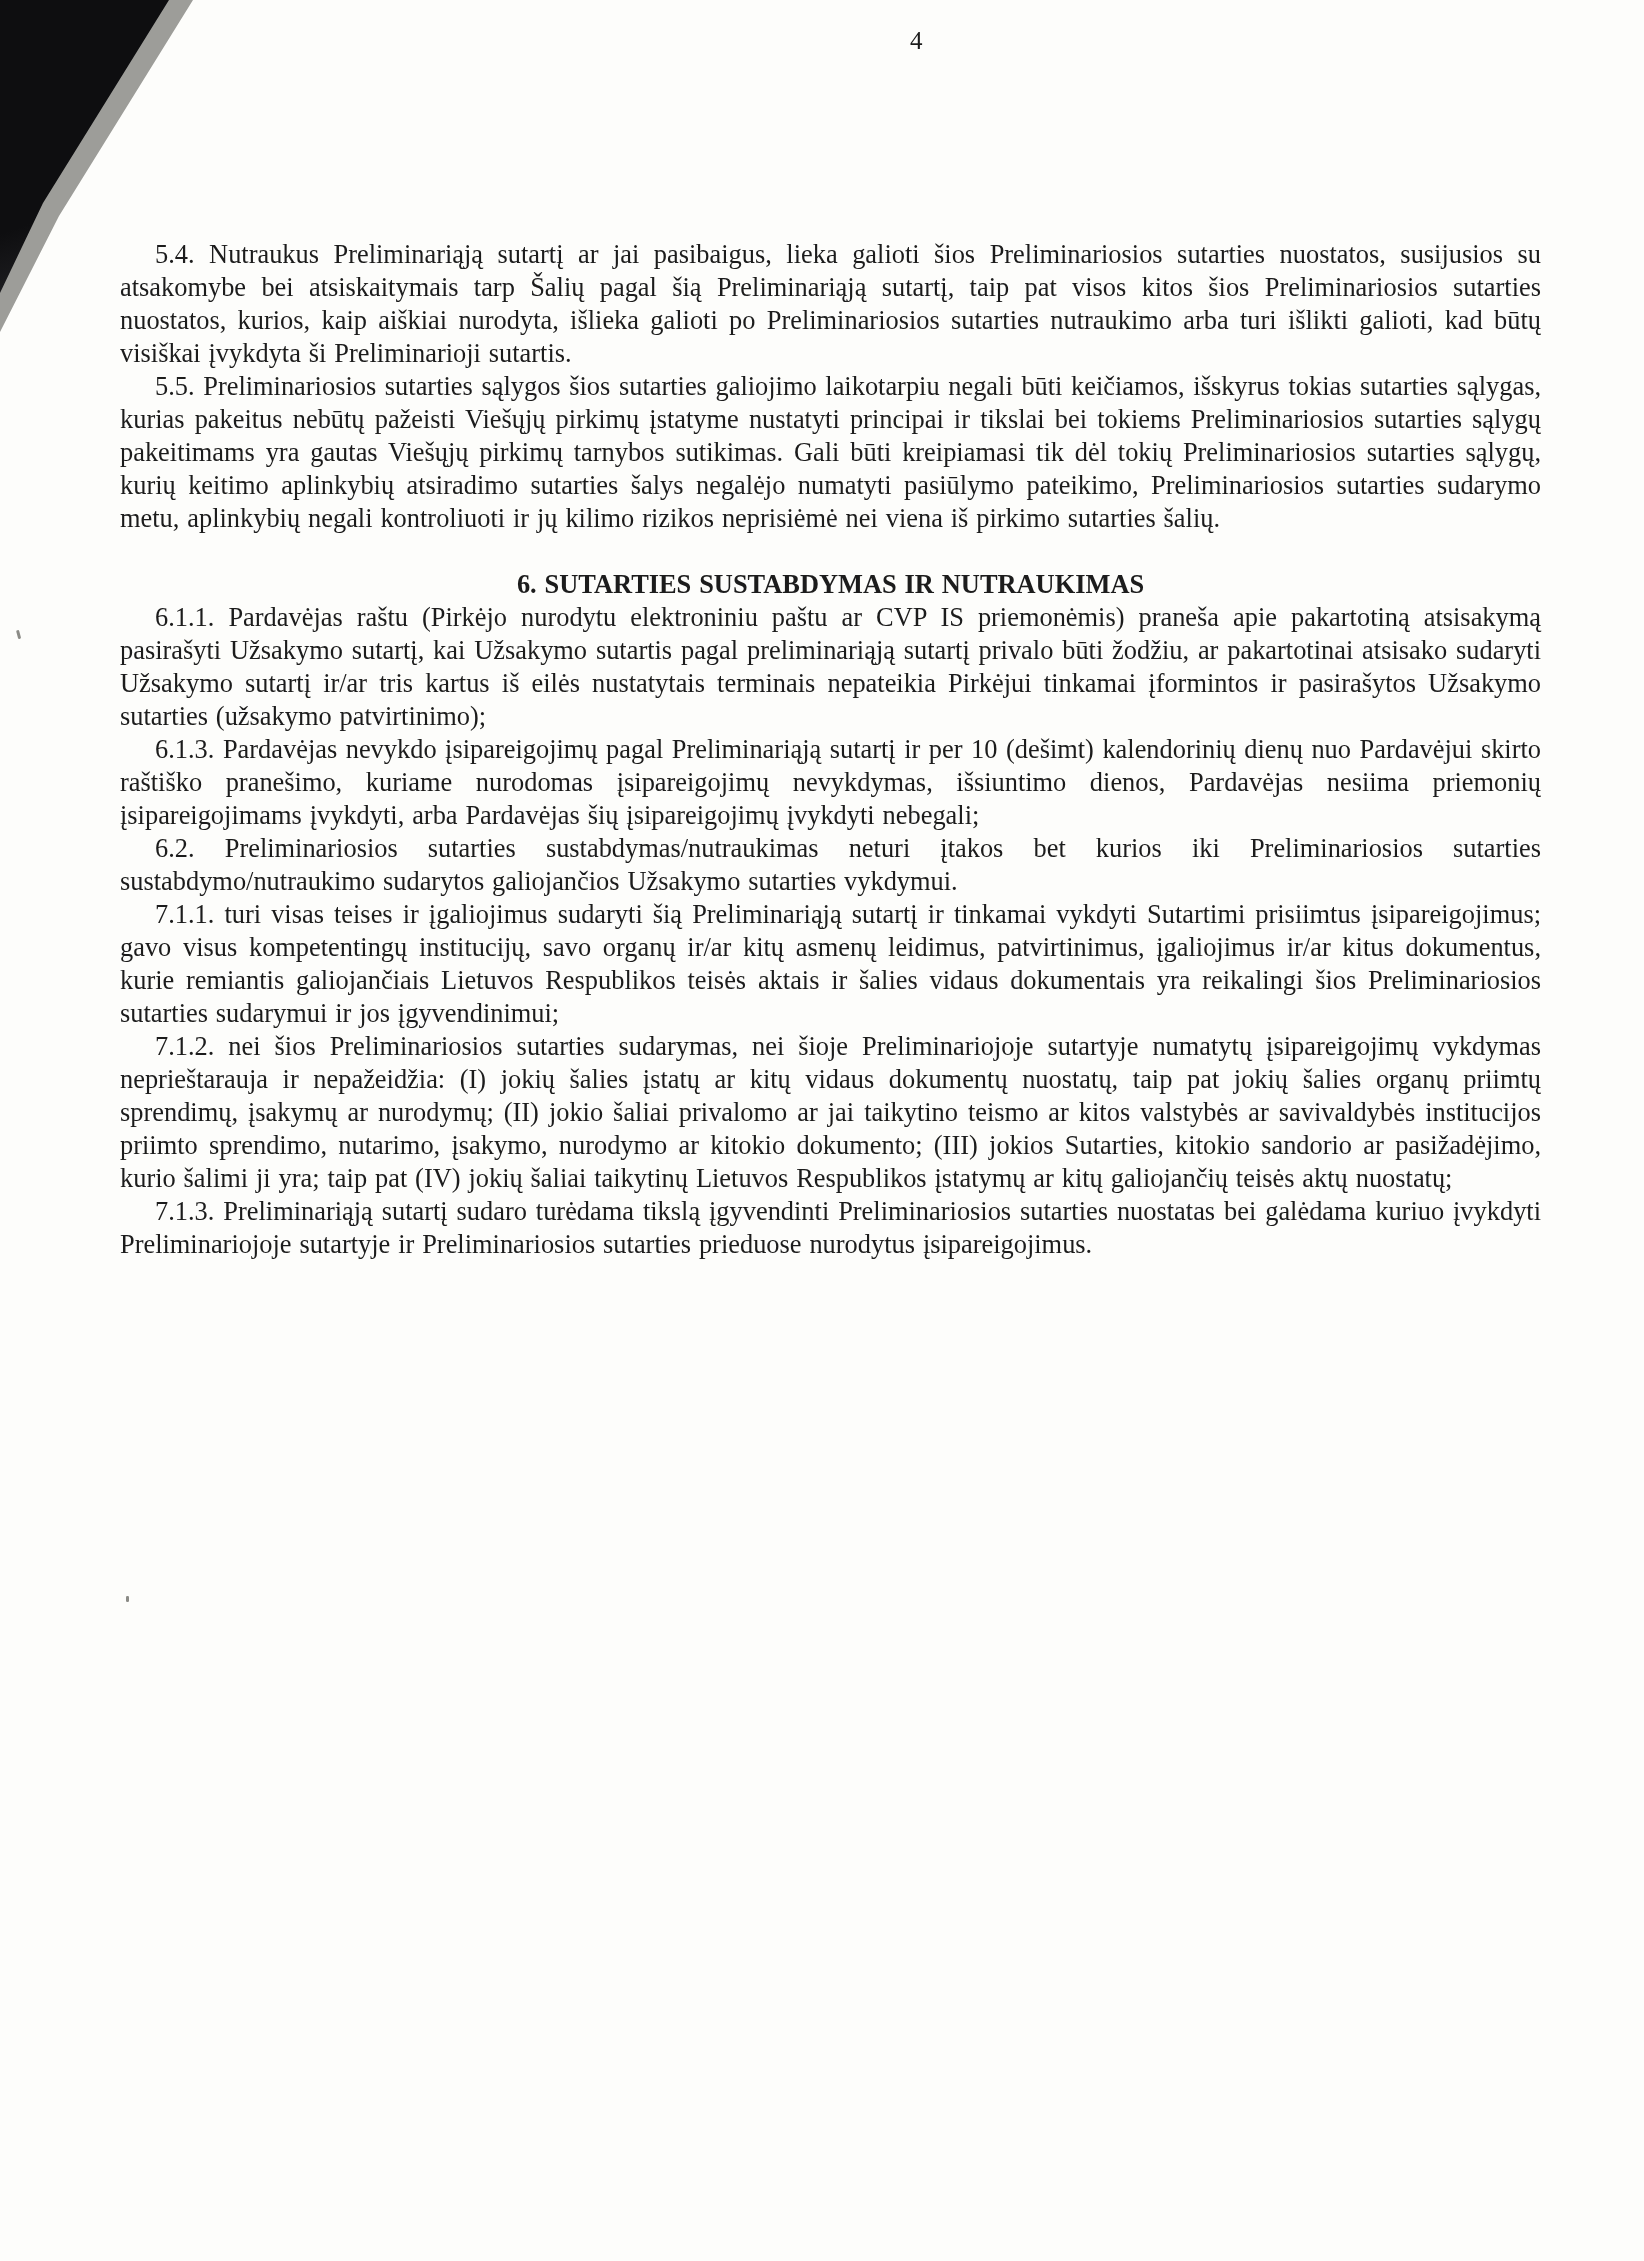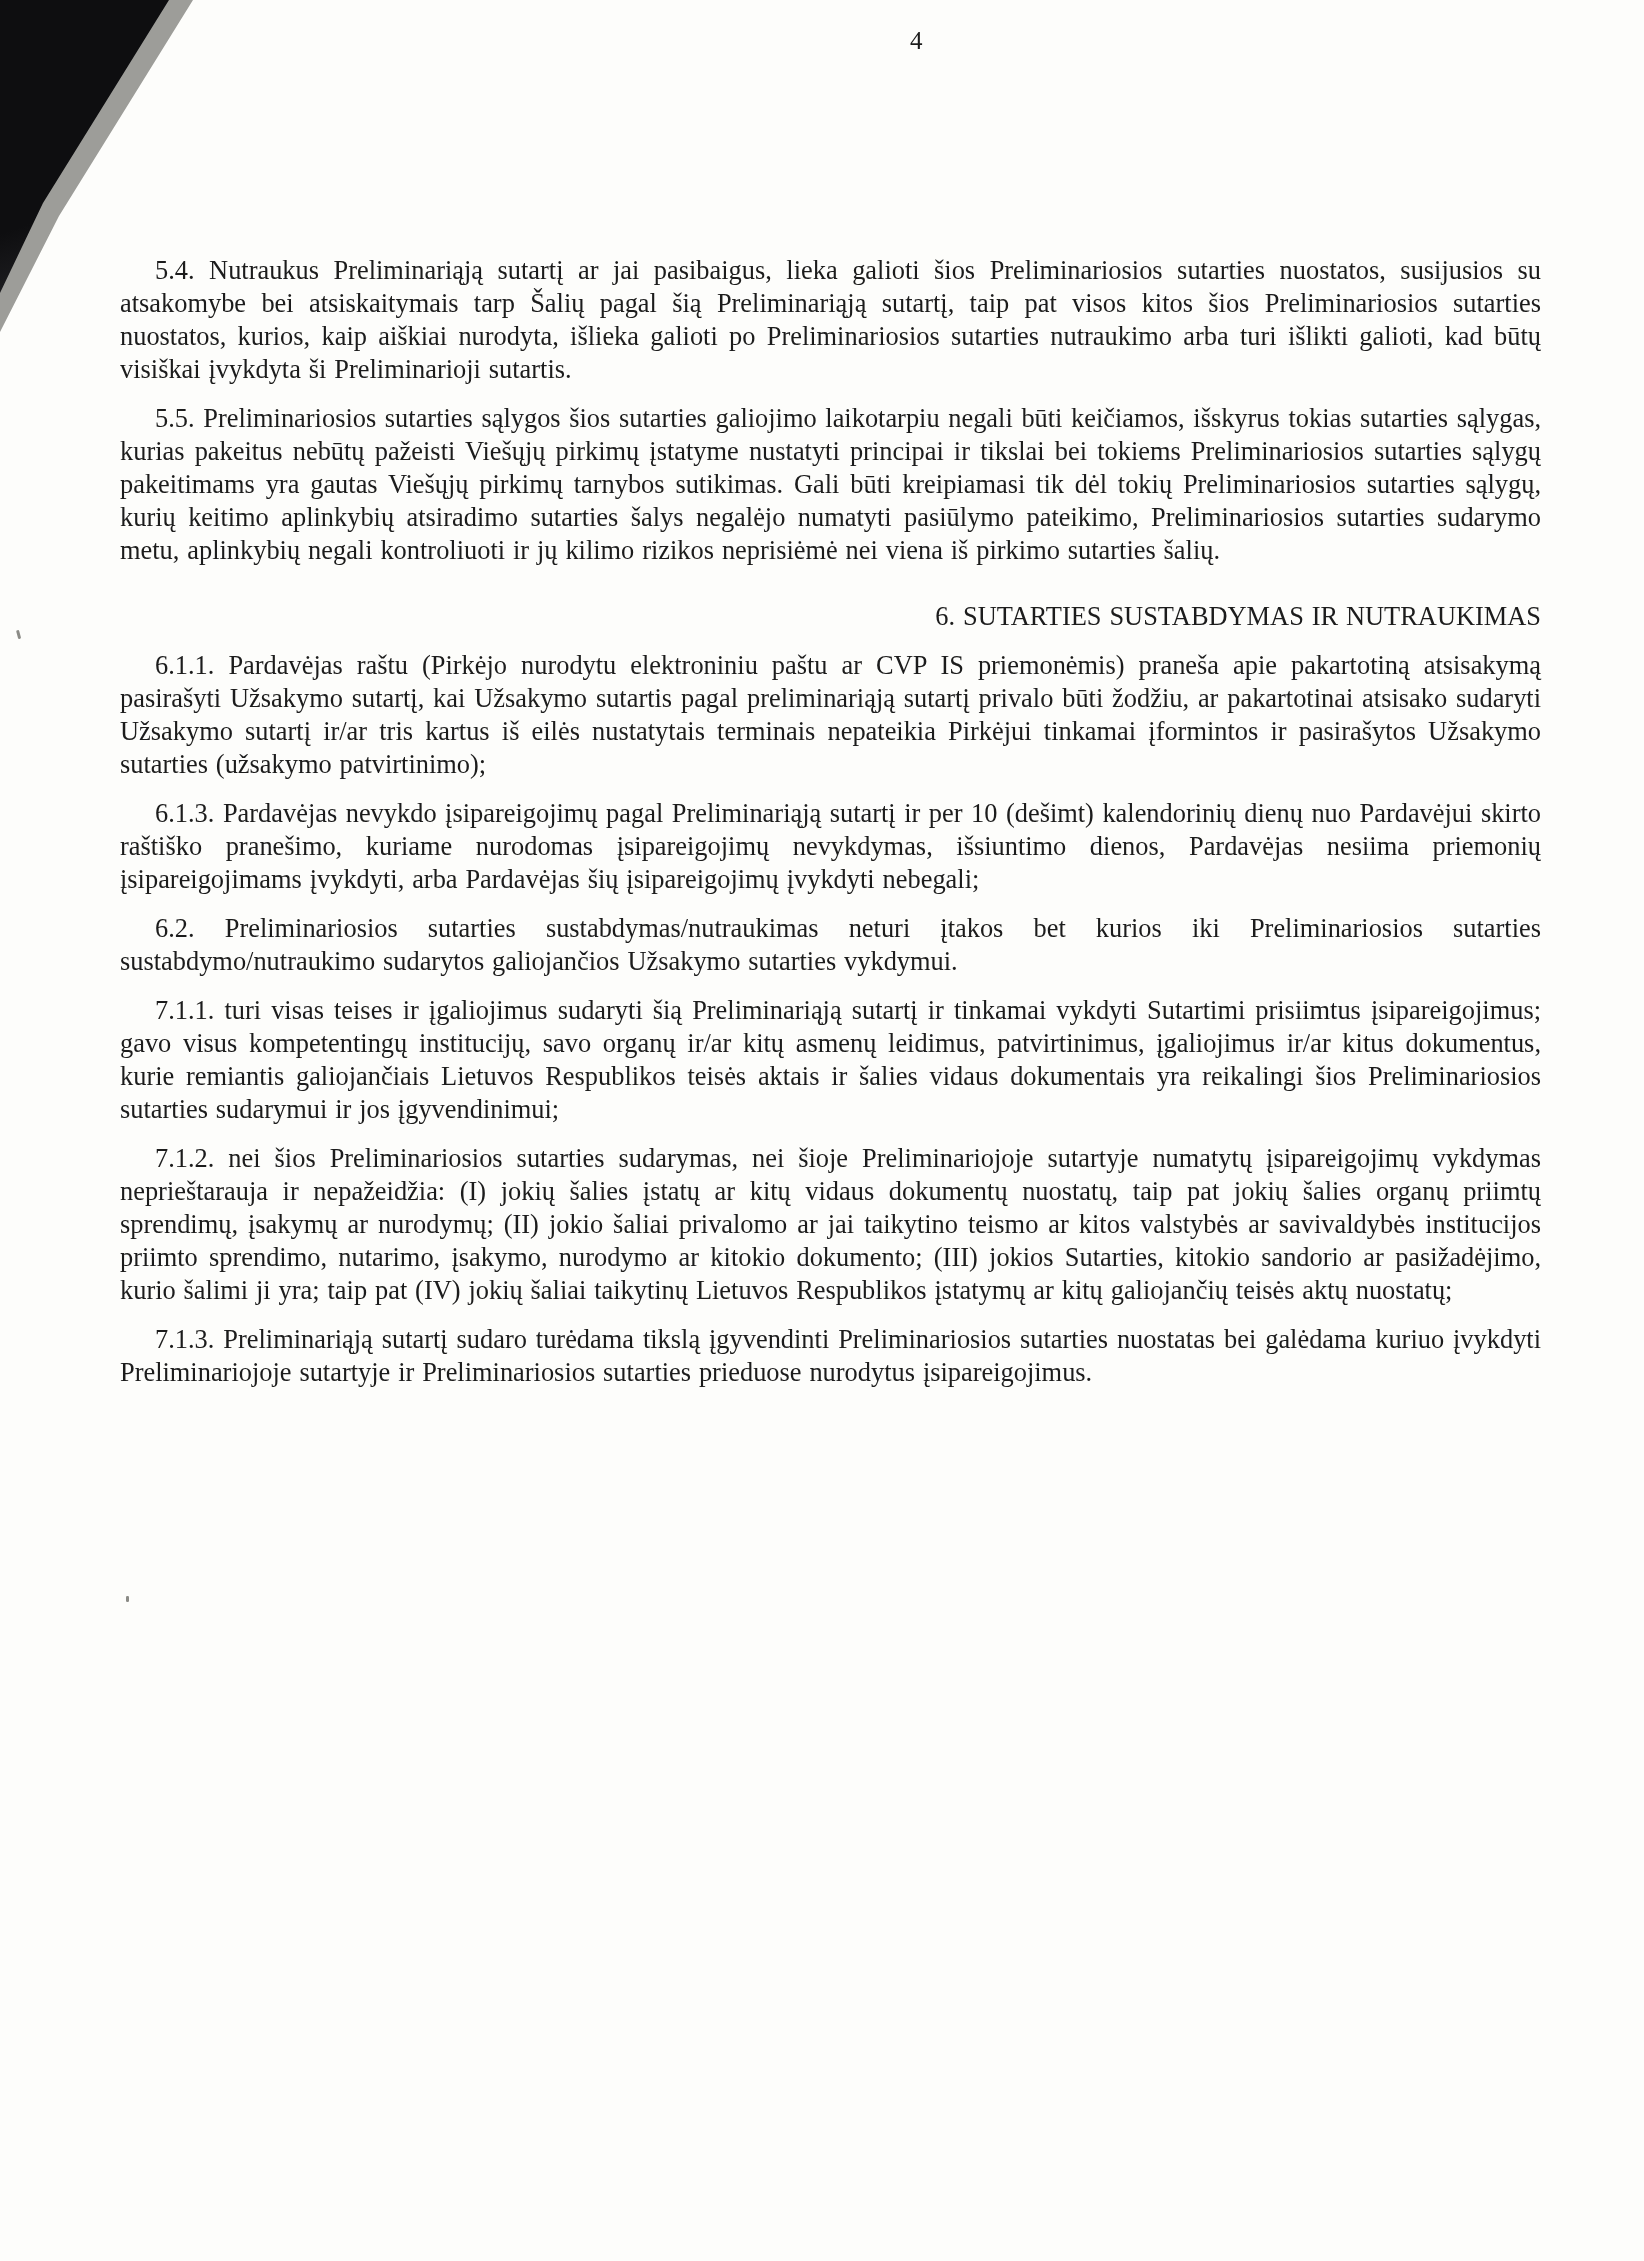--- a/index.html
+++ b/index.html
@@ -53,27 +53,27 @@
     position: absolute;
     top: 238px;
     left: 120px;
     width: 1421px;
     font-size: 26.4px;
     line-height: 33px;
     text-align: justify;
     word-spacing: 1.3px;
   }
 
-  .para { text-indent: 35px; margin-top: 16px; }
+  .para { text-indent: 35px; }
 
   .heading {
     font-size: 26.4px;
-    font-weight: normal;
+    font-weight: bold;
     margin-top: 33px;
-    text-align: right;
+    text-align: center;
     text-indent: 0;
   }
 </style>
 </head>
 <body>
 
 <div class="page">
 
   <div class="corner-gray"></div>
   <div class="corner-dark"></div>

